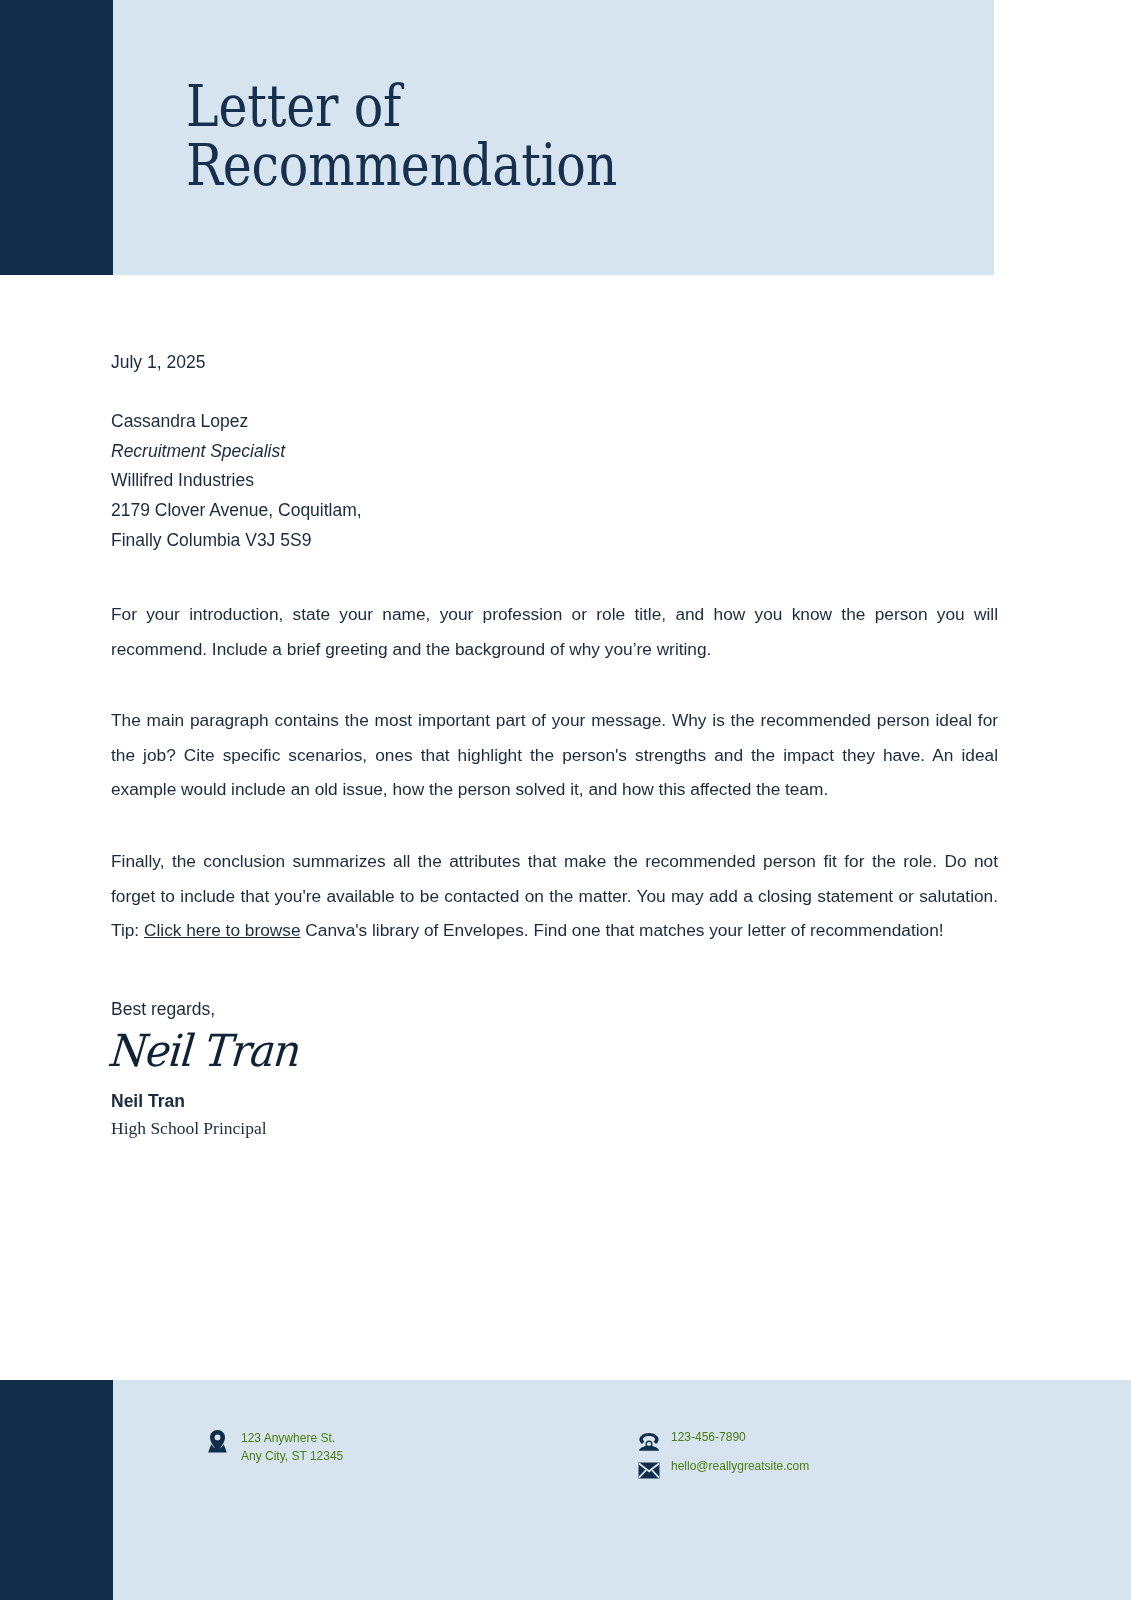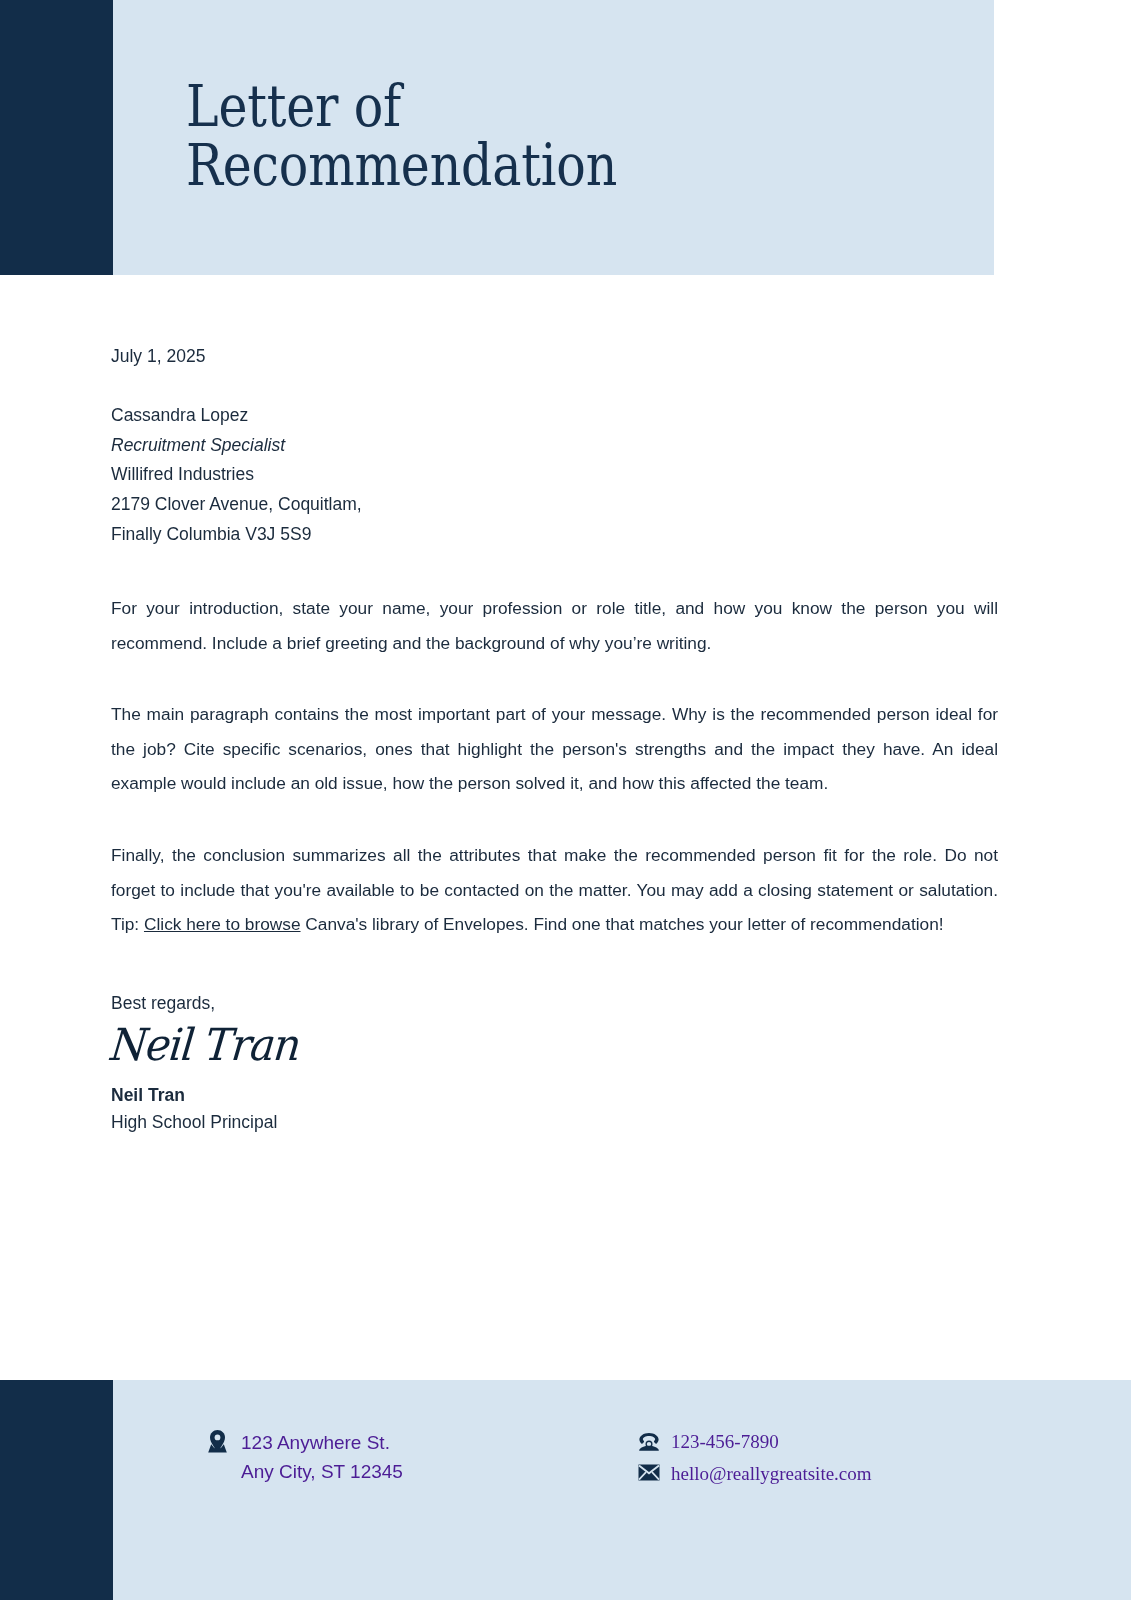--- a/index.html
+++ b/index.html
@@ -54,21 +54,21 @@
     font-weight: 400;
     white-space: pre-line;
     transform: scaleX(0.86);
     transform-origin: left top;
   }
 
   
   .content {
     position: absolute;
     left: 111px;
-    top: 269px;
+    top: 275px;
     width: 887px;
   }
 
   .date-line {
     margin-top: 74px;
     font-size: 17.5px;
     line-height: 1.5;
     color: #1b2b3d;
   }
 
@@ -131,20 +131,21 @@
     margin-top: 14px;
     font-size: 17.5px;
     font-weight: bold;
     line-height: 1.55;
     color: #1b2b3d;
   }
   .signer-title {
     font-size: 17.5px;
     line-height: 1.55;
     color: #1b2b3d;
+    font-family: Liberation Serif, serif;
   }
 
   
   .footer {
     position: absolute;
     left: 0;
     top: 1380px;
     width: 1131px;
     height: 220px;
     background: #d6e4f0;
@@ -162,42 +163,42 @@
     left: 113px;
     top: 0;
     width: 1018px;
     height: 220px;
   }
   .f-col {
     position: absolute;
     top: 49px;
   }
   .f-col.left  { left: 95px; }
-  .f-col.right { left: 525px; font-family: Liberation Serif, serif; }
+  .f-col.right { left: 525px; }
 
   .f-row {
     display: flex;
     align-items: flex-start;
     margin-bottom: 5px;
   }
   .f-ico {
     width: 26px;
     min-width: 26px;
     height: 24px;
     display: flex;
     align-items: center;
     justify-content: flex-start;
     color: #122d49;
     margin-right: 7px;
   }
   .f-ico svg { display: block; }
   .f-text {
-    font-size: 19px;
+    font-size: 12px;
     line-height: 1.42;
-    color: #4c1d95;
+    color: #4d7c0f;
     white-space: pre-line;
   }
   .f-text.multiline { line-height: 1.5; }
 </style>
 </head>
 <body>
 
 <div class="page">
 
   <div class="header">

